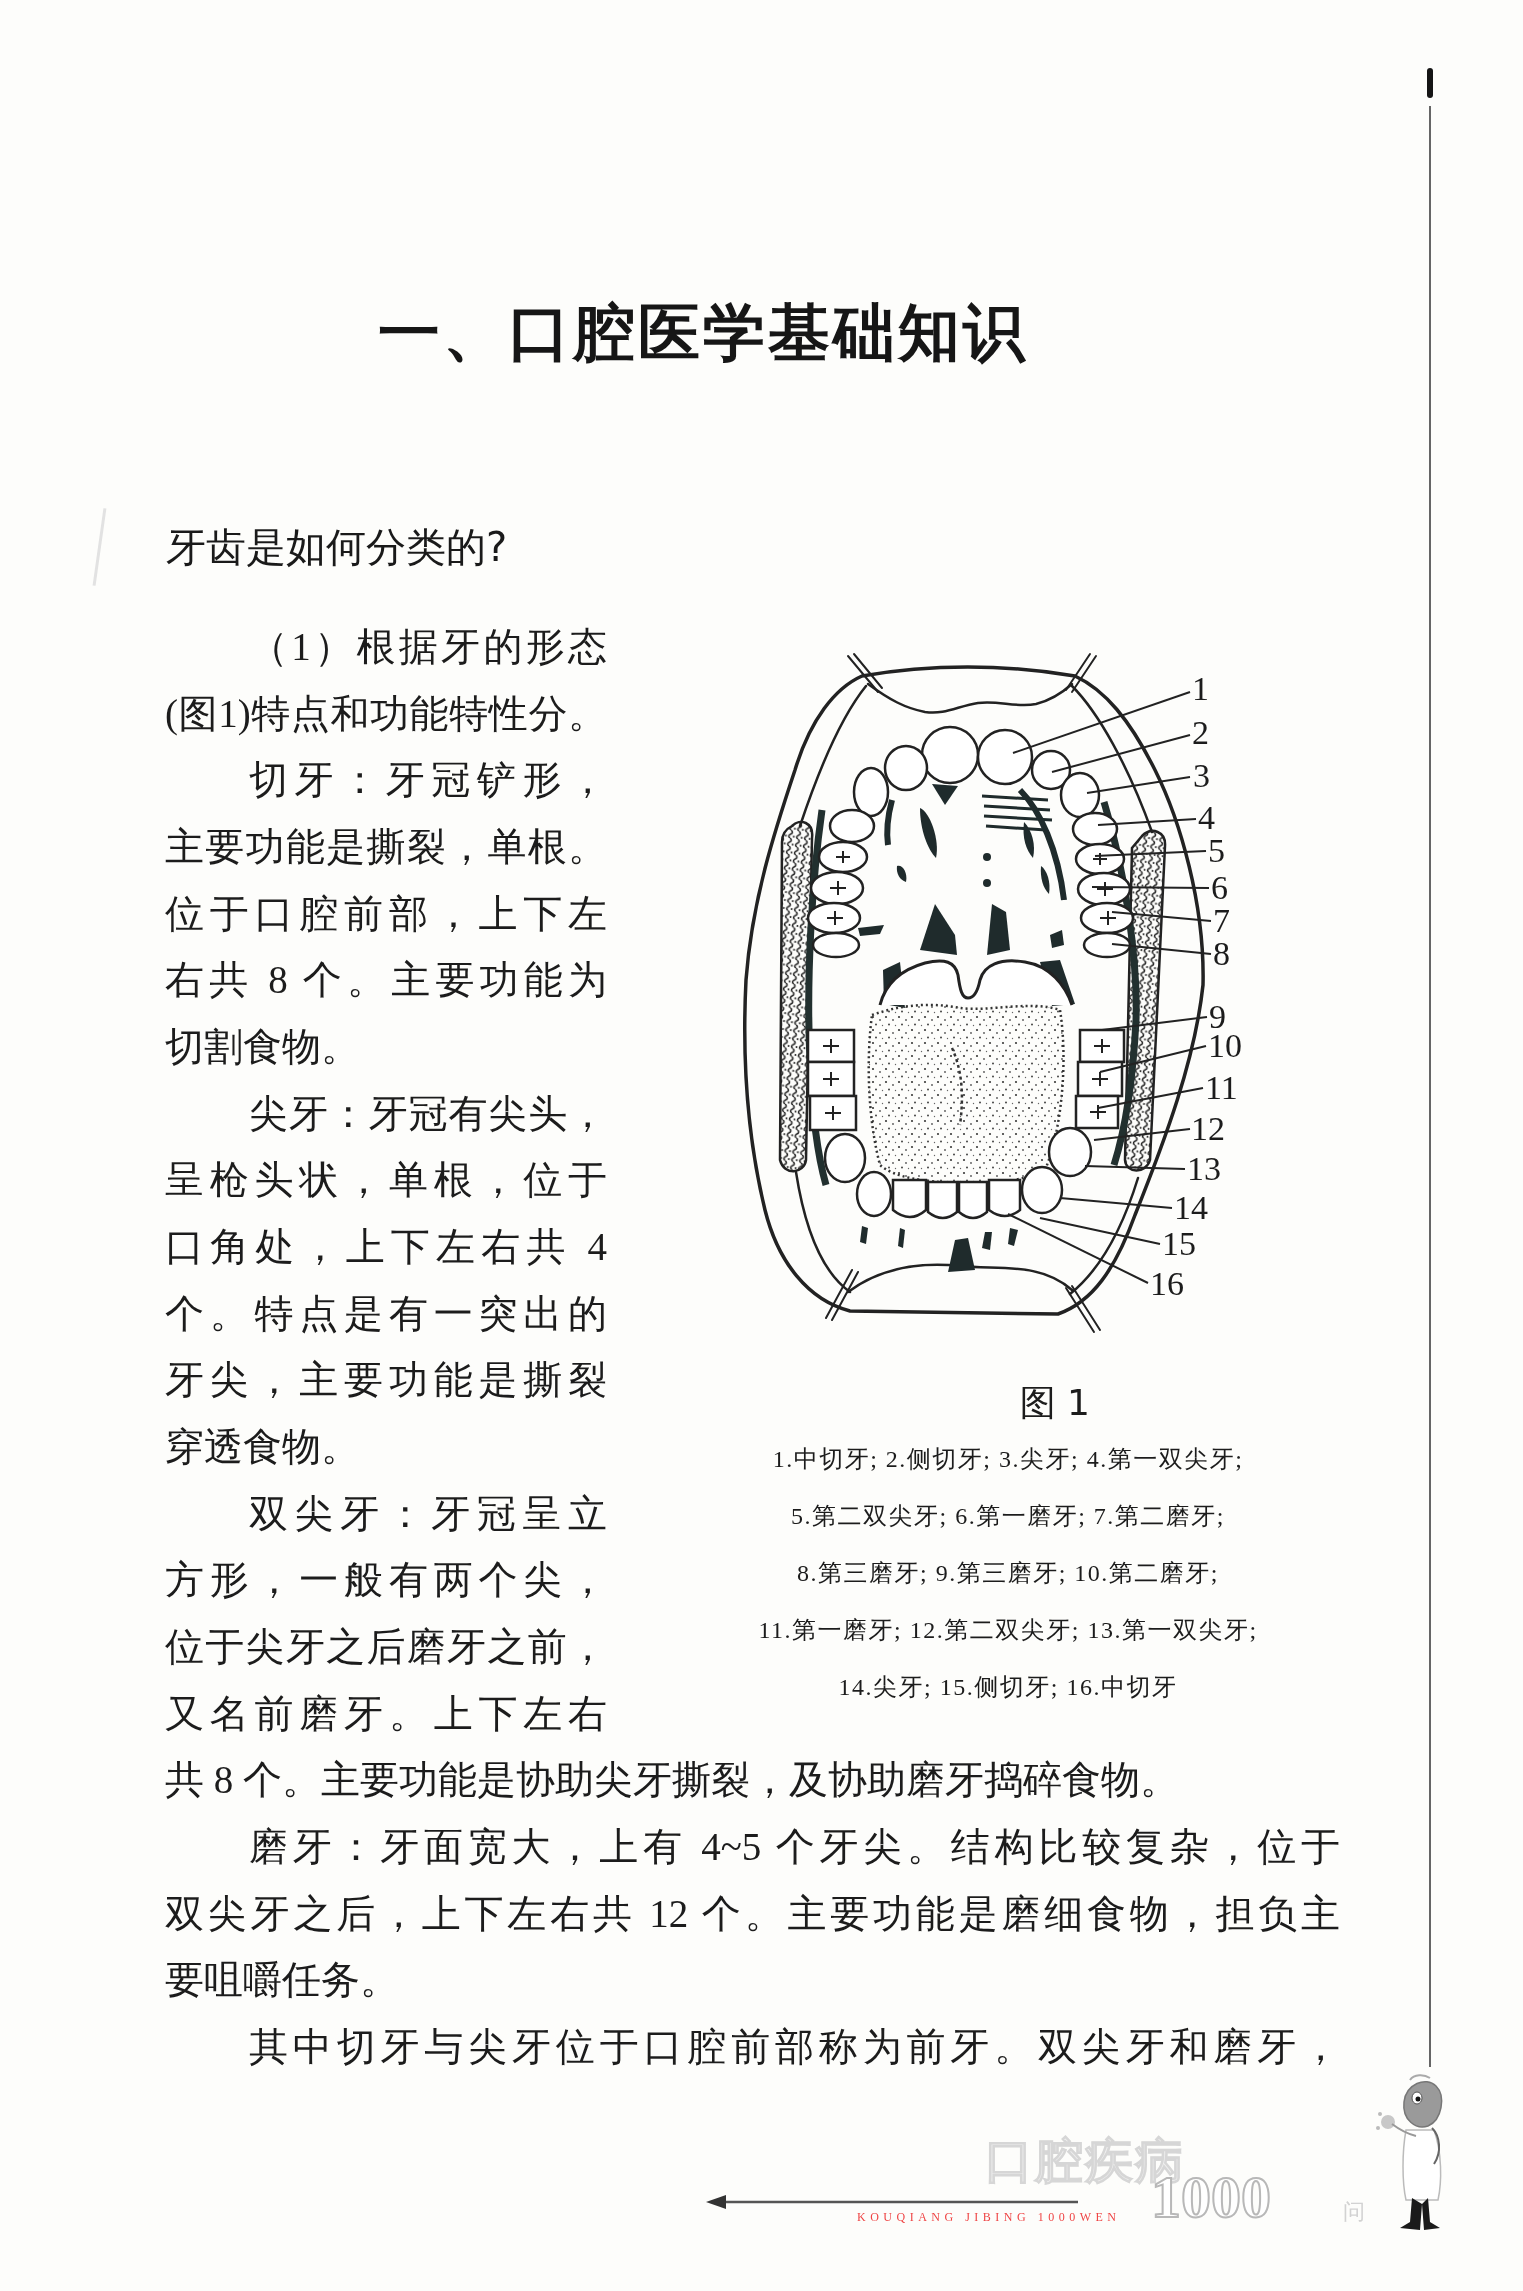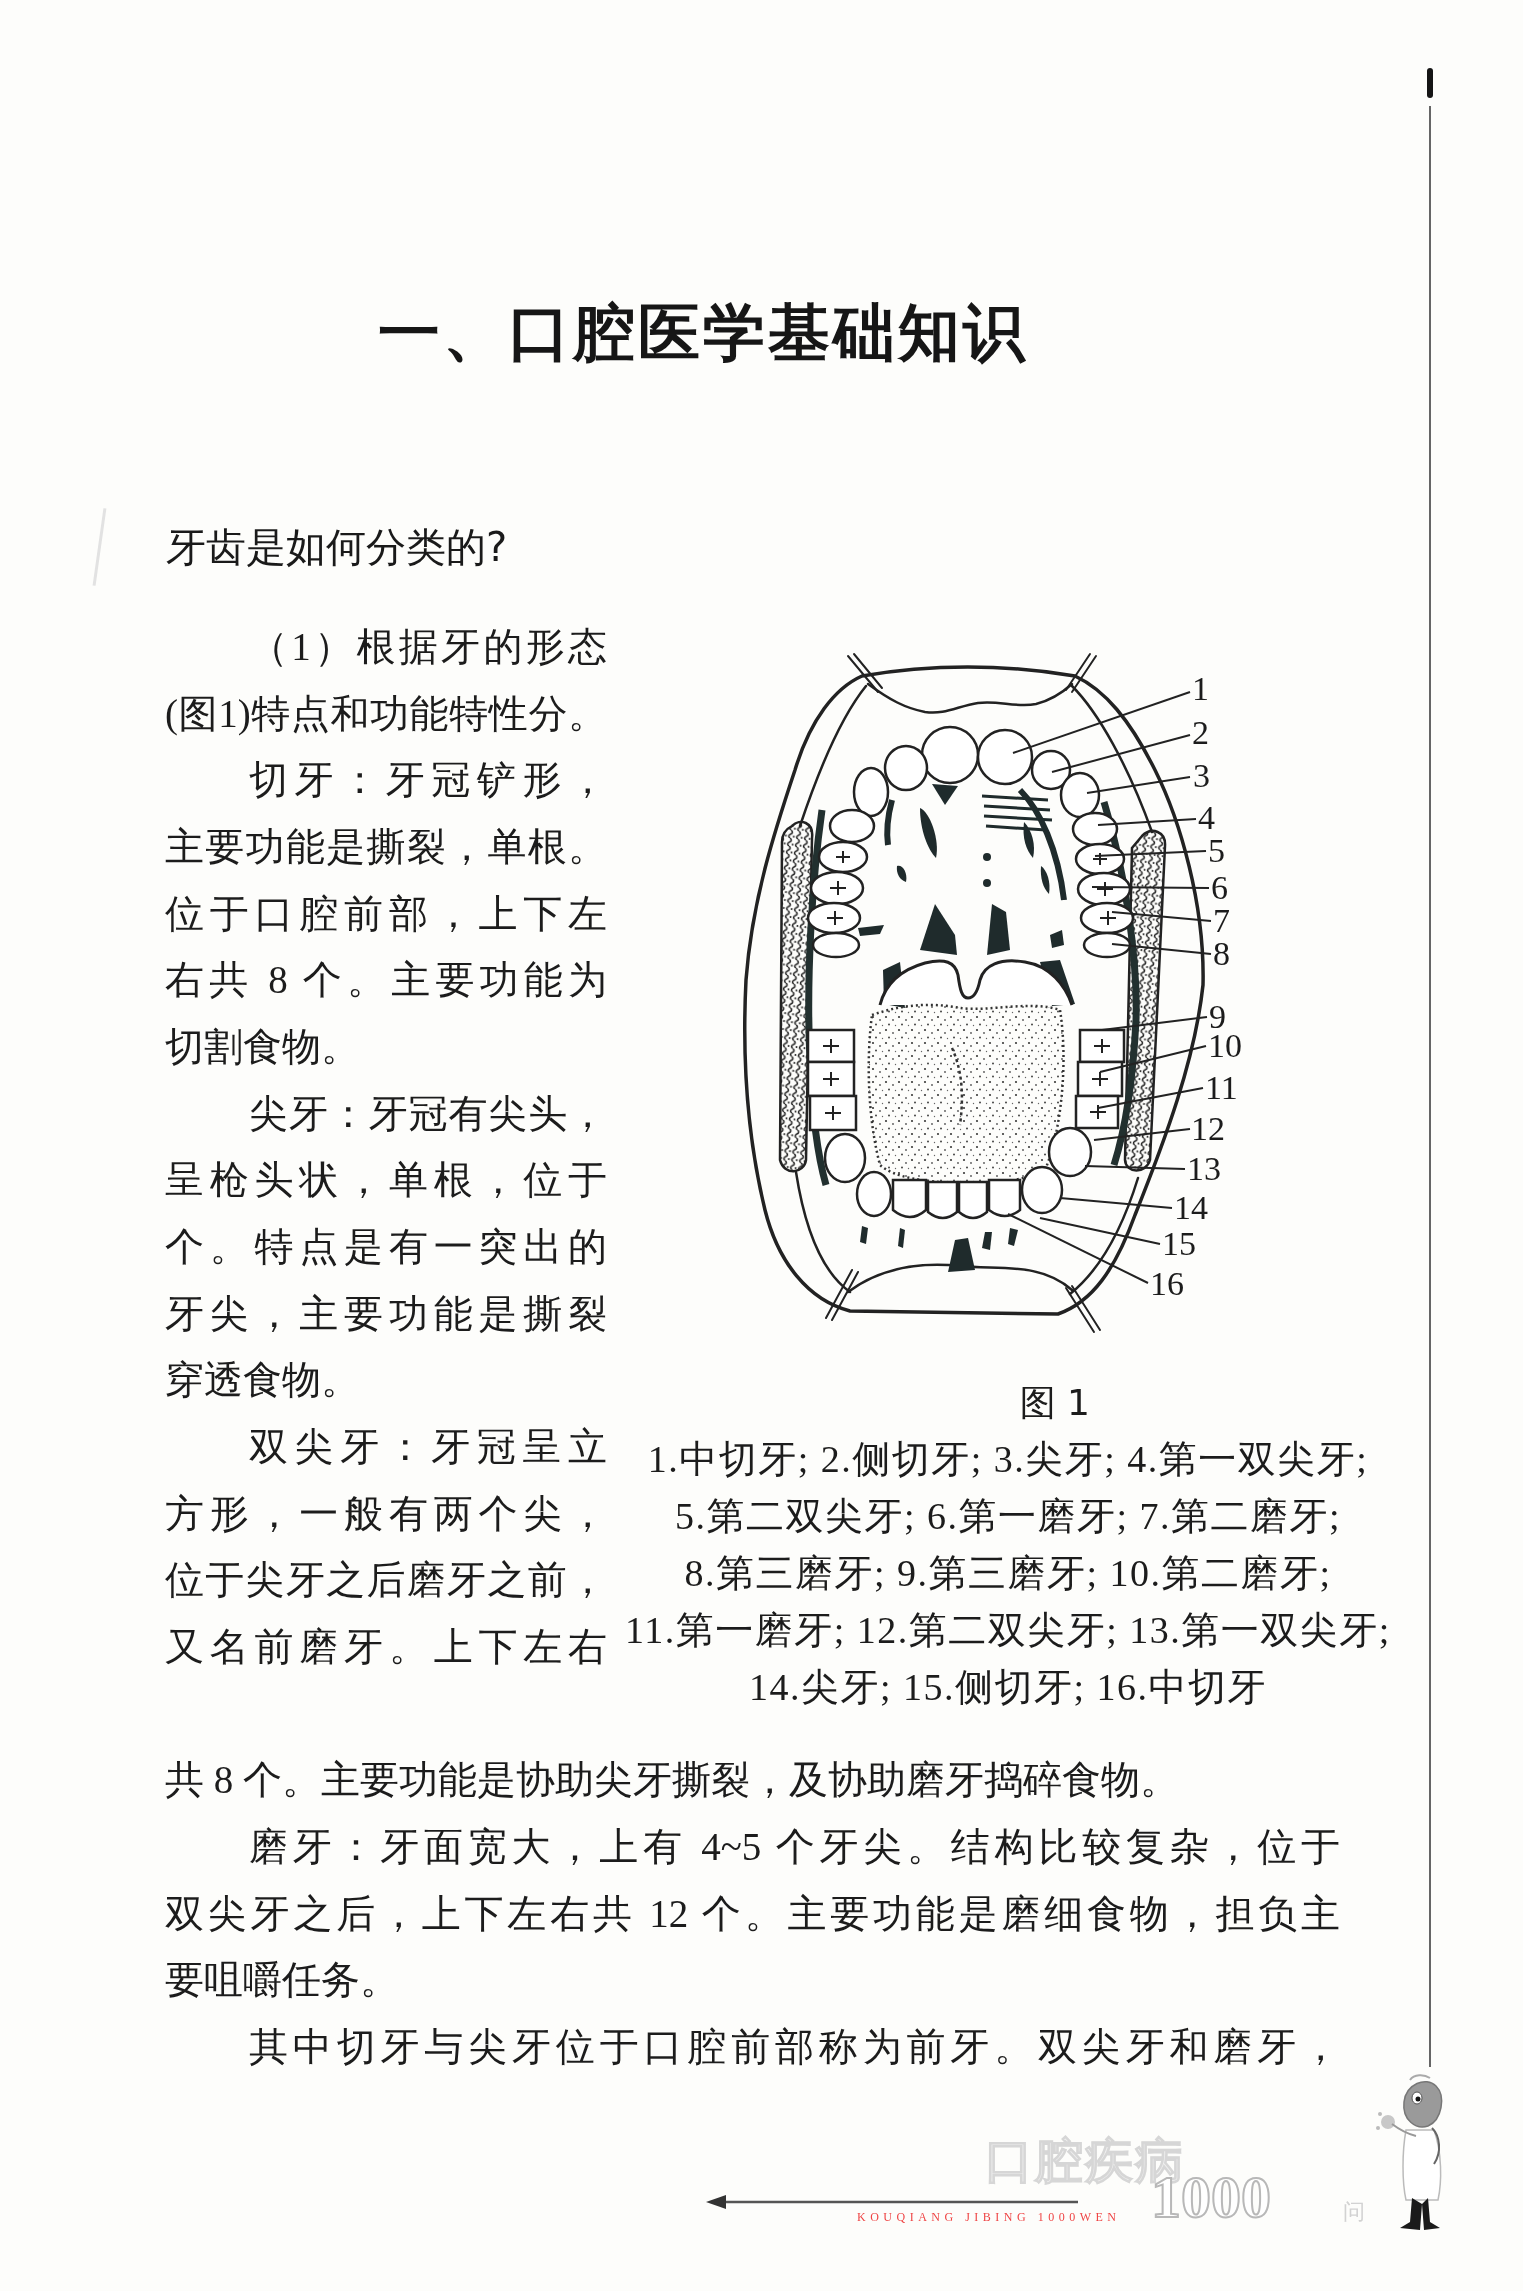--- a/index.html
+++ b/index.html
@@ -15,21 +15,21 @@
     font-family:"Liberation Serif","DejaVu Serif",serif; }
   .full { left:165px; top:1747.3px; width:1175px; font-size:39px; line-height:66.67px;
     font-family:"Liberation Serif","DejaVu Serif",serif; }
   .ln { height:66.67px; overflow:visible; }
   .j { text-align:justify; text-align-last:justify; }
   .l { text-align:left; }
   .ind { padding-left:84px; }
 
   .cap-title { left:890px; width:200px; top:1380px; text-align:right; font-size:36px; line-height:46px;
     font-family:"DejaVu Sans","Liberation Sans",sans-serif; white-space:nowrap; }
-  .caption { left:600px; width:816px; top:1431px; text-align:center; font-size:38px; line-height:57px;
+  .caption { left:600px; width:816px; top:1431px; text-align:center; font-size:24px; line-height:57px;
     font-family:"Liberation Serif","DejaVu Serif",serif; letter-spacing:1.5px; white-space:nowrap; }
   .caption div { height:57px; }
 
   .fig { left:700px; top:630px; width:560px; height:720px; }
   .fig text { font-family:"Liberation Serif","DejaVu Serif",serif; font-size:34px; fill:#1c1c1c; }
 
   .rule-thick { left:1427px; top:68px; width:6px; height:30px; background:#151515; border-radius:3px; }
   .rule { left:1429px; top:106px; width:2px; height:1961px; background:#666; }
   .scan-mark { left:98px; top:508px; width:3px; height:78px; background:#e2e2e2; transform:rotate(8deg); }
 
@@ -57,20 +57,21 @@
 <div class="abs col">
   <div class="ln j ind">（1）根据牙的形态</div>
   <div class="ln j">(图1)特点和功能特性分。</div>
   <div class="ln j ind">切牙：牙冠铲形，</div>
   <div class="ln j">主要功能是撕裂，单根。</div>
   <div class="ln j">位于口腔前部，上下左</div>
   <div class="ln j">右共 8 个。主要功能为</div>
   <div class="ln l">切割食物。</div>
   <div class="ln j ind">尖牙：牙冠有尖头，</div>
   <div class="ln j">呈枪头状，单根，位于</div>
+  <div class="ln j">口角处，上下左右共 4</div>
   <div class="ln j">个。特点是有一突出的</div>
   <div class="ln j">牙尖，主要功能是撕裂</div>
   <div class="ln l">穿透食物。</div>
   <div class="ln j ind">双尖牙：牙冠呈立</div>
   <div class="ln j">方形，一般有两个尖，</div>
   <div class="ln j">位于尖牙之后磨牙之前，</div>
   <div class="ln j">又名前磨牙。上下左右</div>
 </div>
 
 <div class="abs full">

